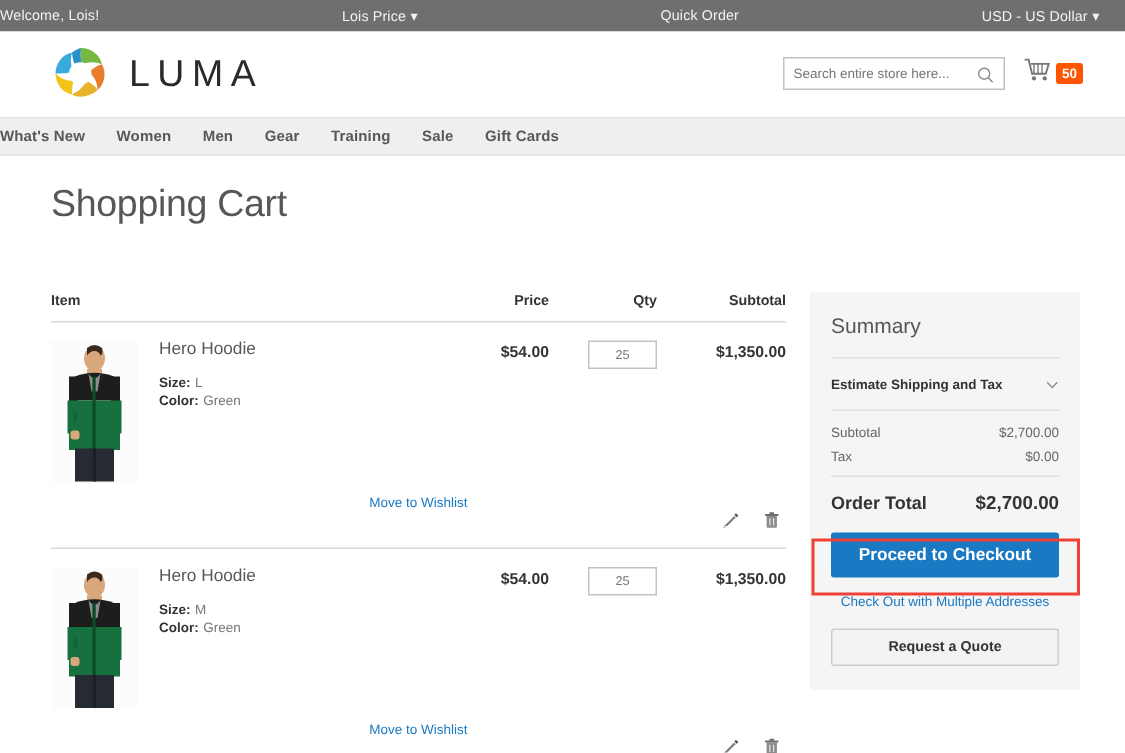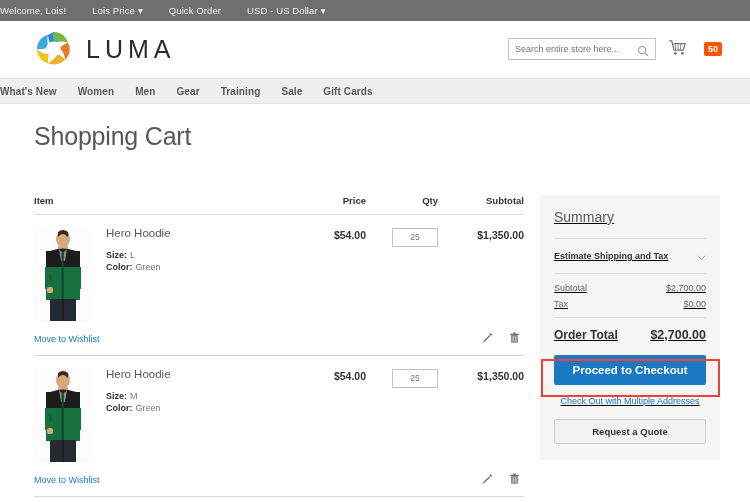--- a/index.html
+++ b/index.html
@@ -7,21 +7,21 @@
     width: 750px; height: 502px;
     font-family: "Liberation Sans", sans-serif;
     background: #ffffff;
     overflow: hidden;
   }
   .page { position: relative; width: 750px; height: 502px; background: #fff; }
 
   
   .topbar {
     height: 21px; background: #6e6f6e;
-    display: flex; align-items: center; justify-content: flex-start;
+    display: flex; align-items: center; justify-content: space-between;
     padding-right: 17px; gap: 26px;
   }
   .topbar span, .topbar a {
     color: #f2f2f2; font-size: 9.5px; text-decoration: none;
     white-space: nowrap; letter-spacing: .1px;
   }
   .caret { display: inline-block; margin-left: 3px; font-size: 8px; }
 
   
   .header {
@@ -38,21 +38,21 @@
   }
   .search-box {
     width: 148px; height: 22px; border: 1px solid #c2c2c2; background: #fff;
     display: flex; align-items: center; padding: 0 6px; position: relative;
   }
   .search-box input {
     border: none; outline: none; font-size: 9px; color: #777;
     font-family: "Liberation Sans", sans-serif; width: 120px; background: transparent;
   }
   .search-ico { position: absolute; right: 6px; top: 4px; }
-  .cart-wrap { display: flex; align-items: center; gap: 16px; position: relative; }
+  .cart-wrap { display: flex; align-items: center; gap: 2px; position: relative; }
   .cart-badge {
     background: #ff5501; color: #fff; font-size: 9px; font-weight: bold;
     padding: 1px 4px; border-radius: 2px; line-height: 12px; min-width: 16px;
     text-align: center;
   }
 
   
   .nav {
     height: 26px; background: #efefef; border-top: 1px solid #e3e3e3;
     border-bottom: 1px solid #e3e3e3;
@@ -98,38 +98,37 @@
     padding-top: 14px !important;
   }
   .cell-qty { text-align: right; padding-top: 11px !important; }
   .qty-input {
     width: 46px; height: 19px; border: 1px solid #c2c2c2; background: #fff;
     font-size: 8.5px; color: #777; text-align: center;
     font-family: "Liberation Sans", sans-serif; outline: none;
   }
 
   .actions-row td { padding: 8px 0 7px 0; border-bottom: 1px solid #d9d9d9; }
-  .actions-flex { display: flex; align-items: center; width: 100%; }
+  .actions-flex { display: flex; align-items: center; width: 100%; flex-direction: column; }
   .wishlist-link {
     font-size: 9px; color: #1979c3; text-decoration: none;
   }
   .row-icons { margin-left: auto; display: flex; gap: 16px; padding-right: 4px; }
 
   .update-row { display: flex; justify-content: flex-end; margin-top: 14px; }
   .btn-secondary {
     background: #f2f2f2; border: 1px solid #cdcdcd; border-radius: 2px;
     font-size: 9.5px; font-weight: bold; color: #333; padding: 6px 12px;
     font-family: "Liberation Sans", sans-serif; cursor: pointer;
   }
 
   
   .summary {
     width: 180px; background: #f5f5f5; padding: 14px 14px 16px 14px;
     position: relative;
-    text-decoration: underline;
   }
   .summary-title {
     font-size: 14px; color: #575757; font-weight: 300; margin-bottom: 13px;
   }
   .estimate-row {
     display: flex; align-items: center; justify-content: space-between;
     border-top: 1px solid #e0e0e0; border-bottom: 1px solid #e0e0e0;
     padding: 8px 0; cursor: pointer;
   }
   .estimate-row span.lbl { font-size: 9px; font-weight: bold; color: #333; }

